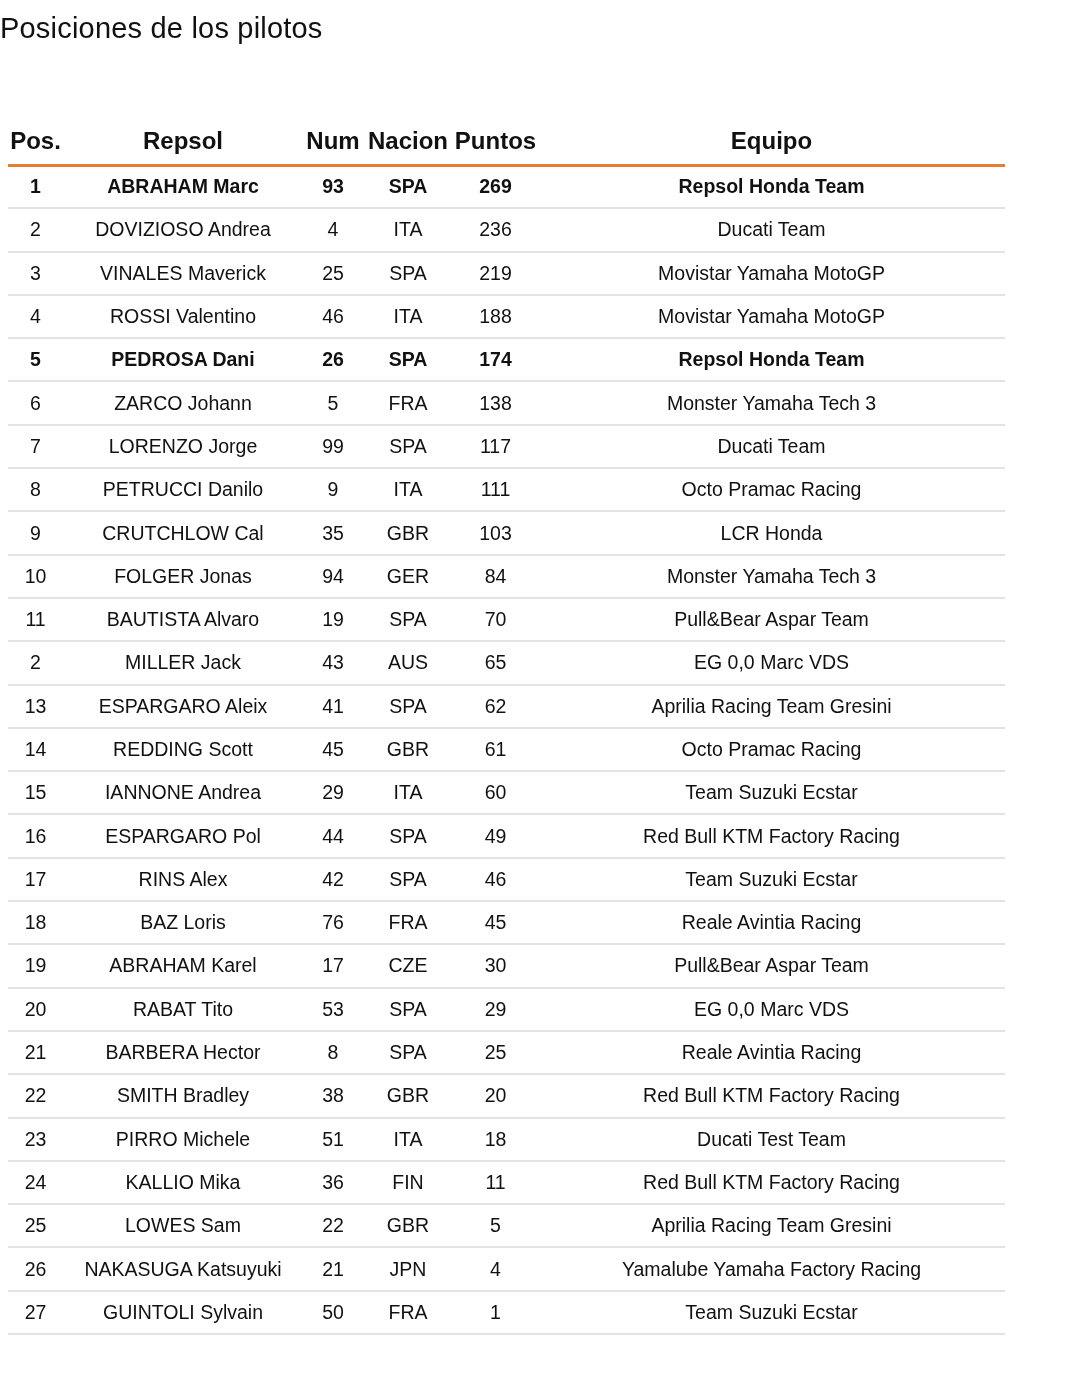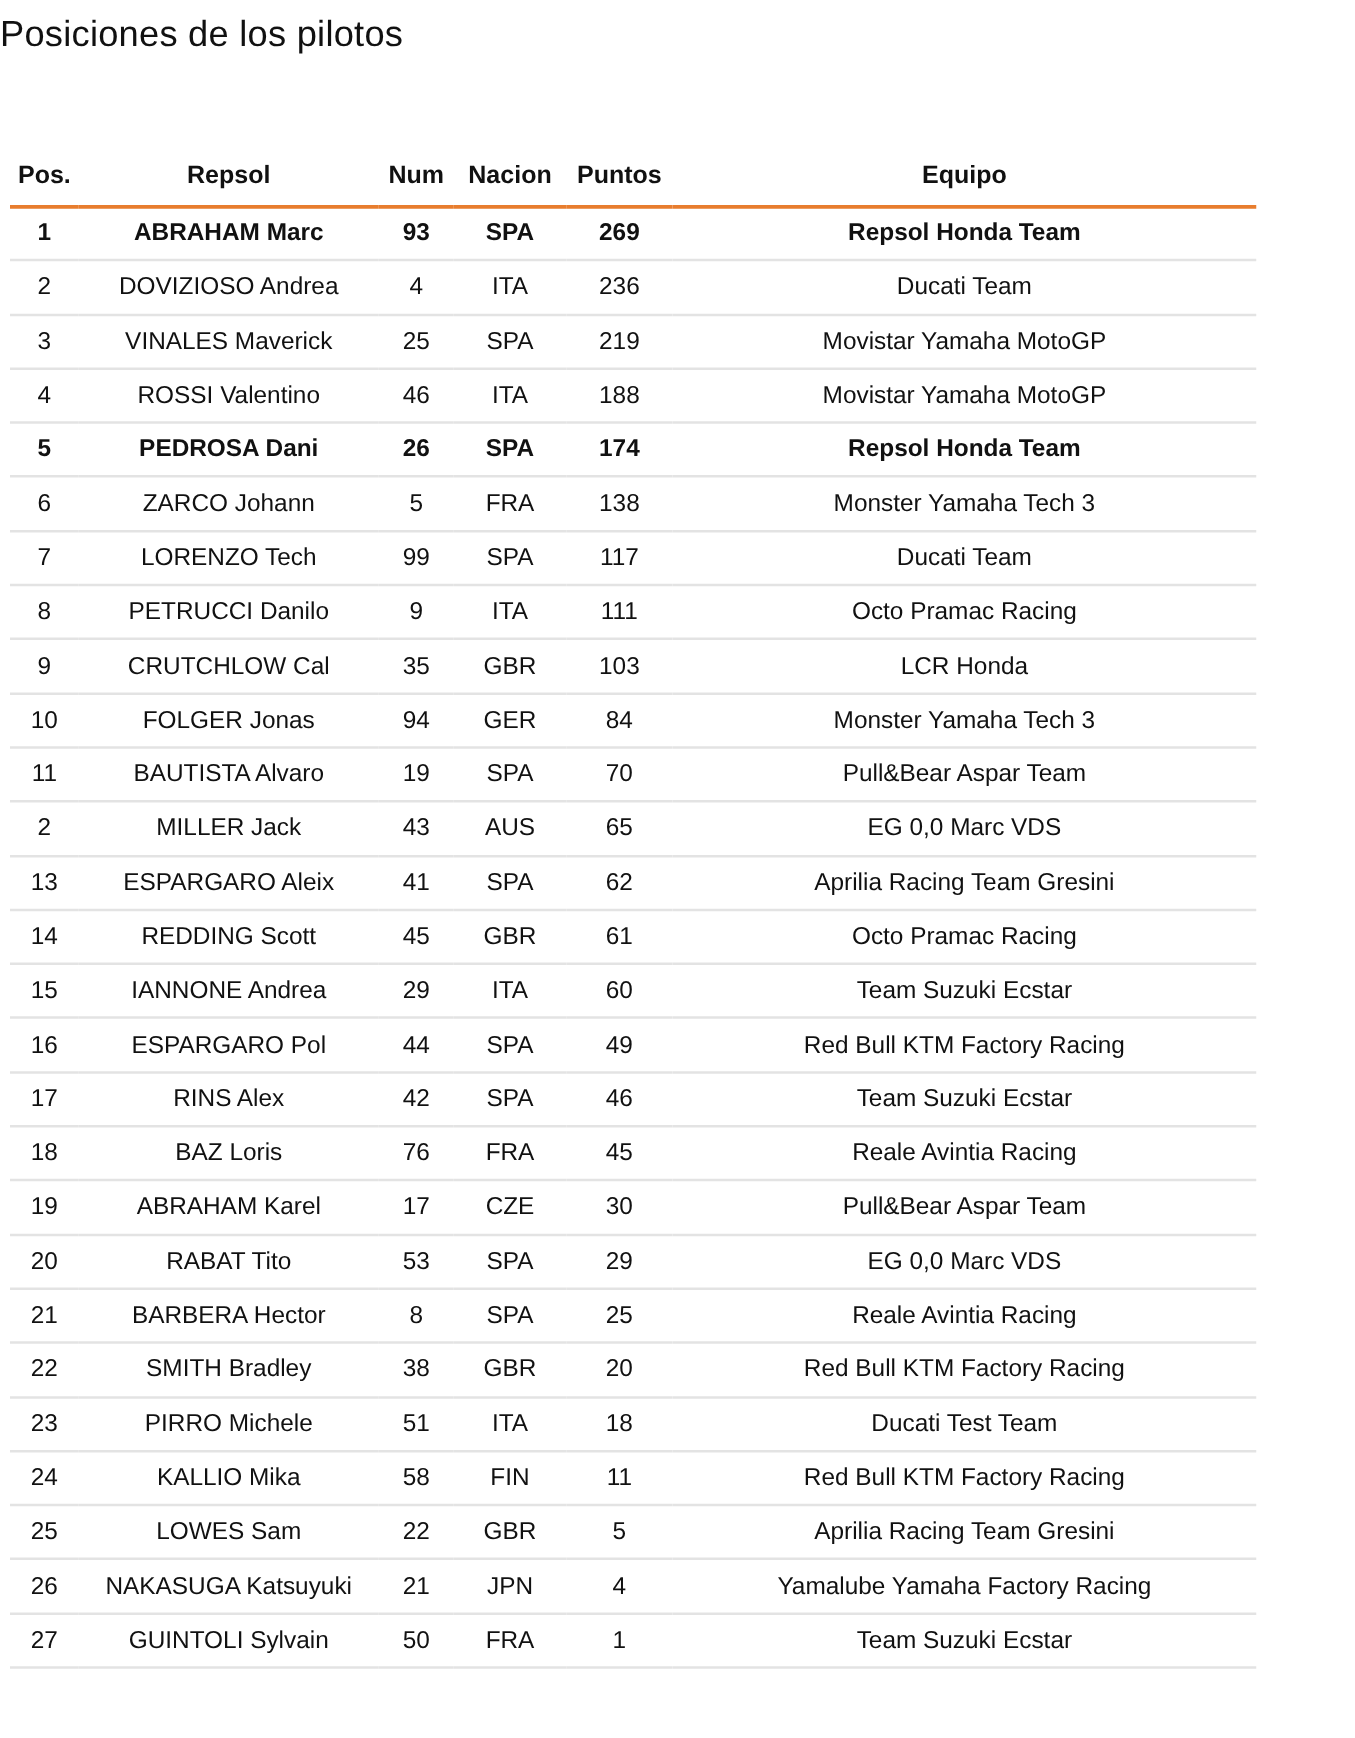--- a/index.html
+++ b/index.html
@@ -45,21 +45,21 @@
   }
   col.c-pos    { width: 55px; }
   col.c-rider  { width: 240px; }
   col.c-num    { width: 60px; }
   col.c-nation { width: 90px; }
   col.c-points { width: 85px; }
   col.c-team   { width: 467px; }
   th {
     height: 47px;
     vertical-align: middle;
-    font-size: 20px;
+    font-size: 24px;
     font-weight: bold;
     border-bottom: 3px solid var(--accent);
     padding: 0;
     white-space: nowrap;
   }
   td {
     height: 43.3px;
     vertical-align: middle;
     text-align: center;
     font-size: 19.5px;
@@ -140,21 +140,21 @@
         <tr>
           <td>6</td>
           <td>ZARCO Johann</td>
           <td>5</td>
           <td>FRA</td>
           <td>138</td>
           <td>Monster Yamaha Tech 3</td>
         </tr>
         <tr>
           <td>7</td>
-          <td>LORENZO Tech</td>
+          <td>LORENZO Jorge</td>
           <td>99</td>
           <td>SPA</td>
           <td>117</td>
           <td>Ducati Team</td>
         </tr>
         <tr>
           <td>8</td>
           <td>PETRUCCI Danilo</td>
           <td>9</td>
           <td>ITA</td>
@@ -277,21 +277,21 @@
           <td>23</td>
           <td>PIRRO Michele</td>
           <td>51</td>
           <td>ITA</td>
           <td>18</td>
           <td>Ducati Test Team</td>
         </tr>
         <tr>
           <td>24</td>
           <td>KALLIO Mika</td>
-          <td>58</td>
+          <td>36</td>
           <td>FIN</td>
           <td>11</td>
           <td>Red Bull KTM Factory Racing</td>
         </tr>
         <tr>
           <td>25</td>
           <td>LOWES Sam</td>
           <td>22</td>
           <td>GBR</td>
           <td>5</td>

